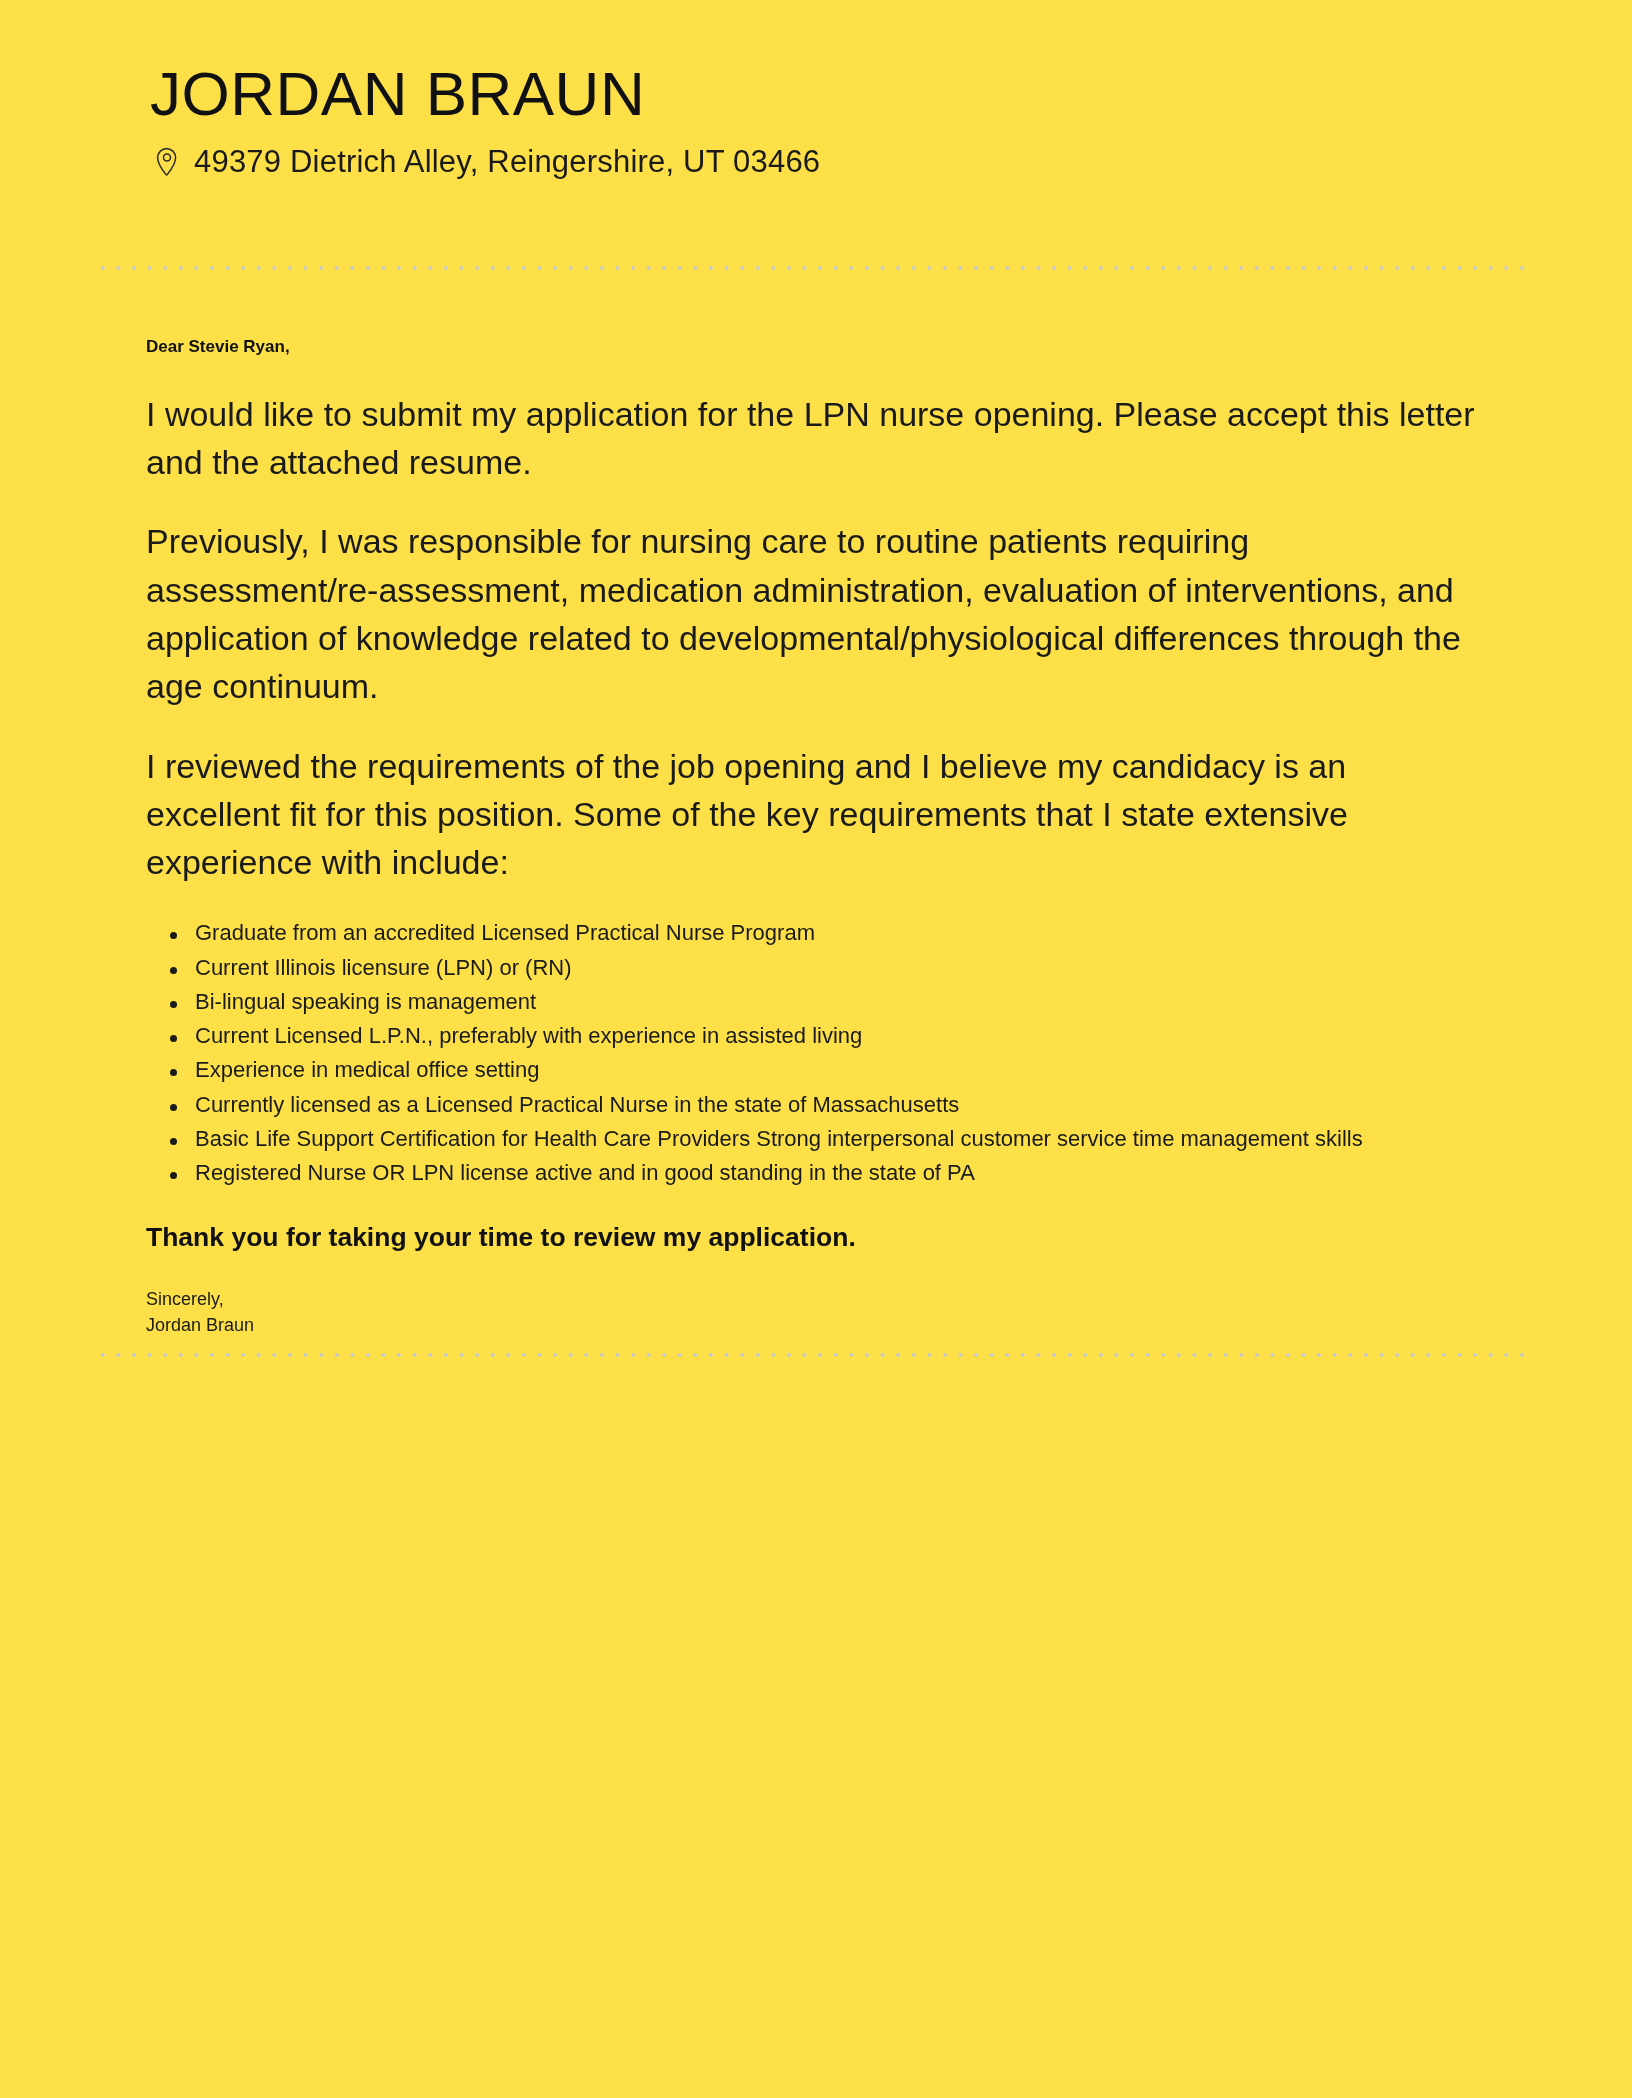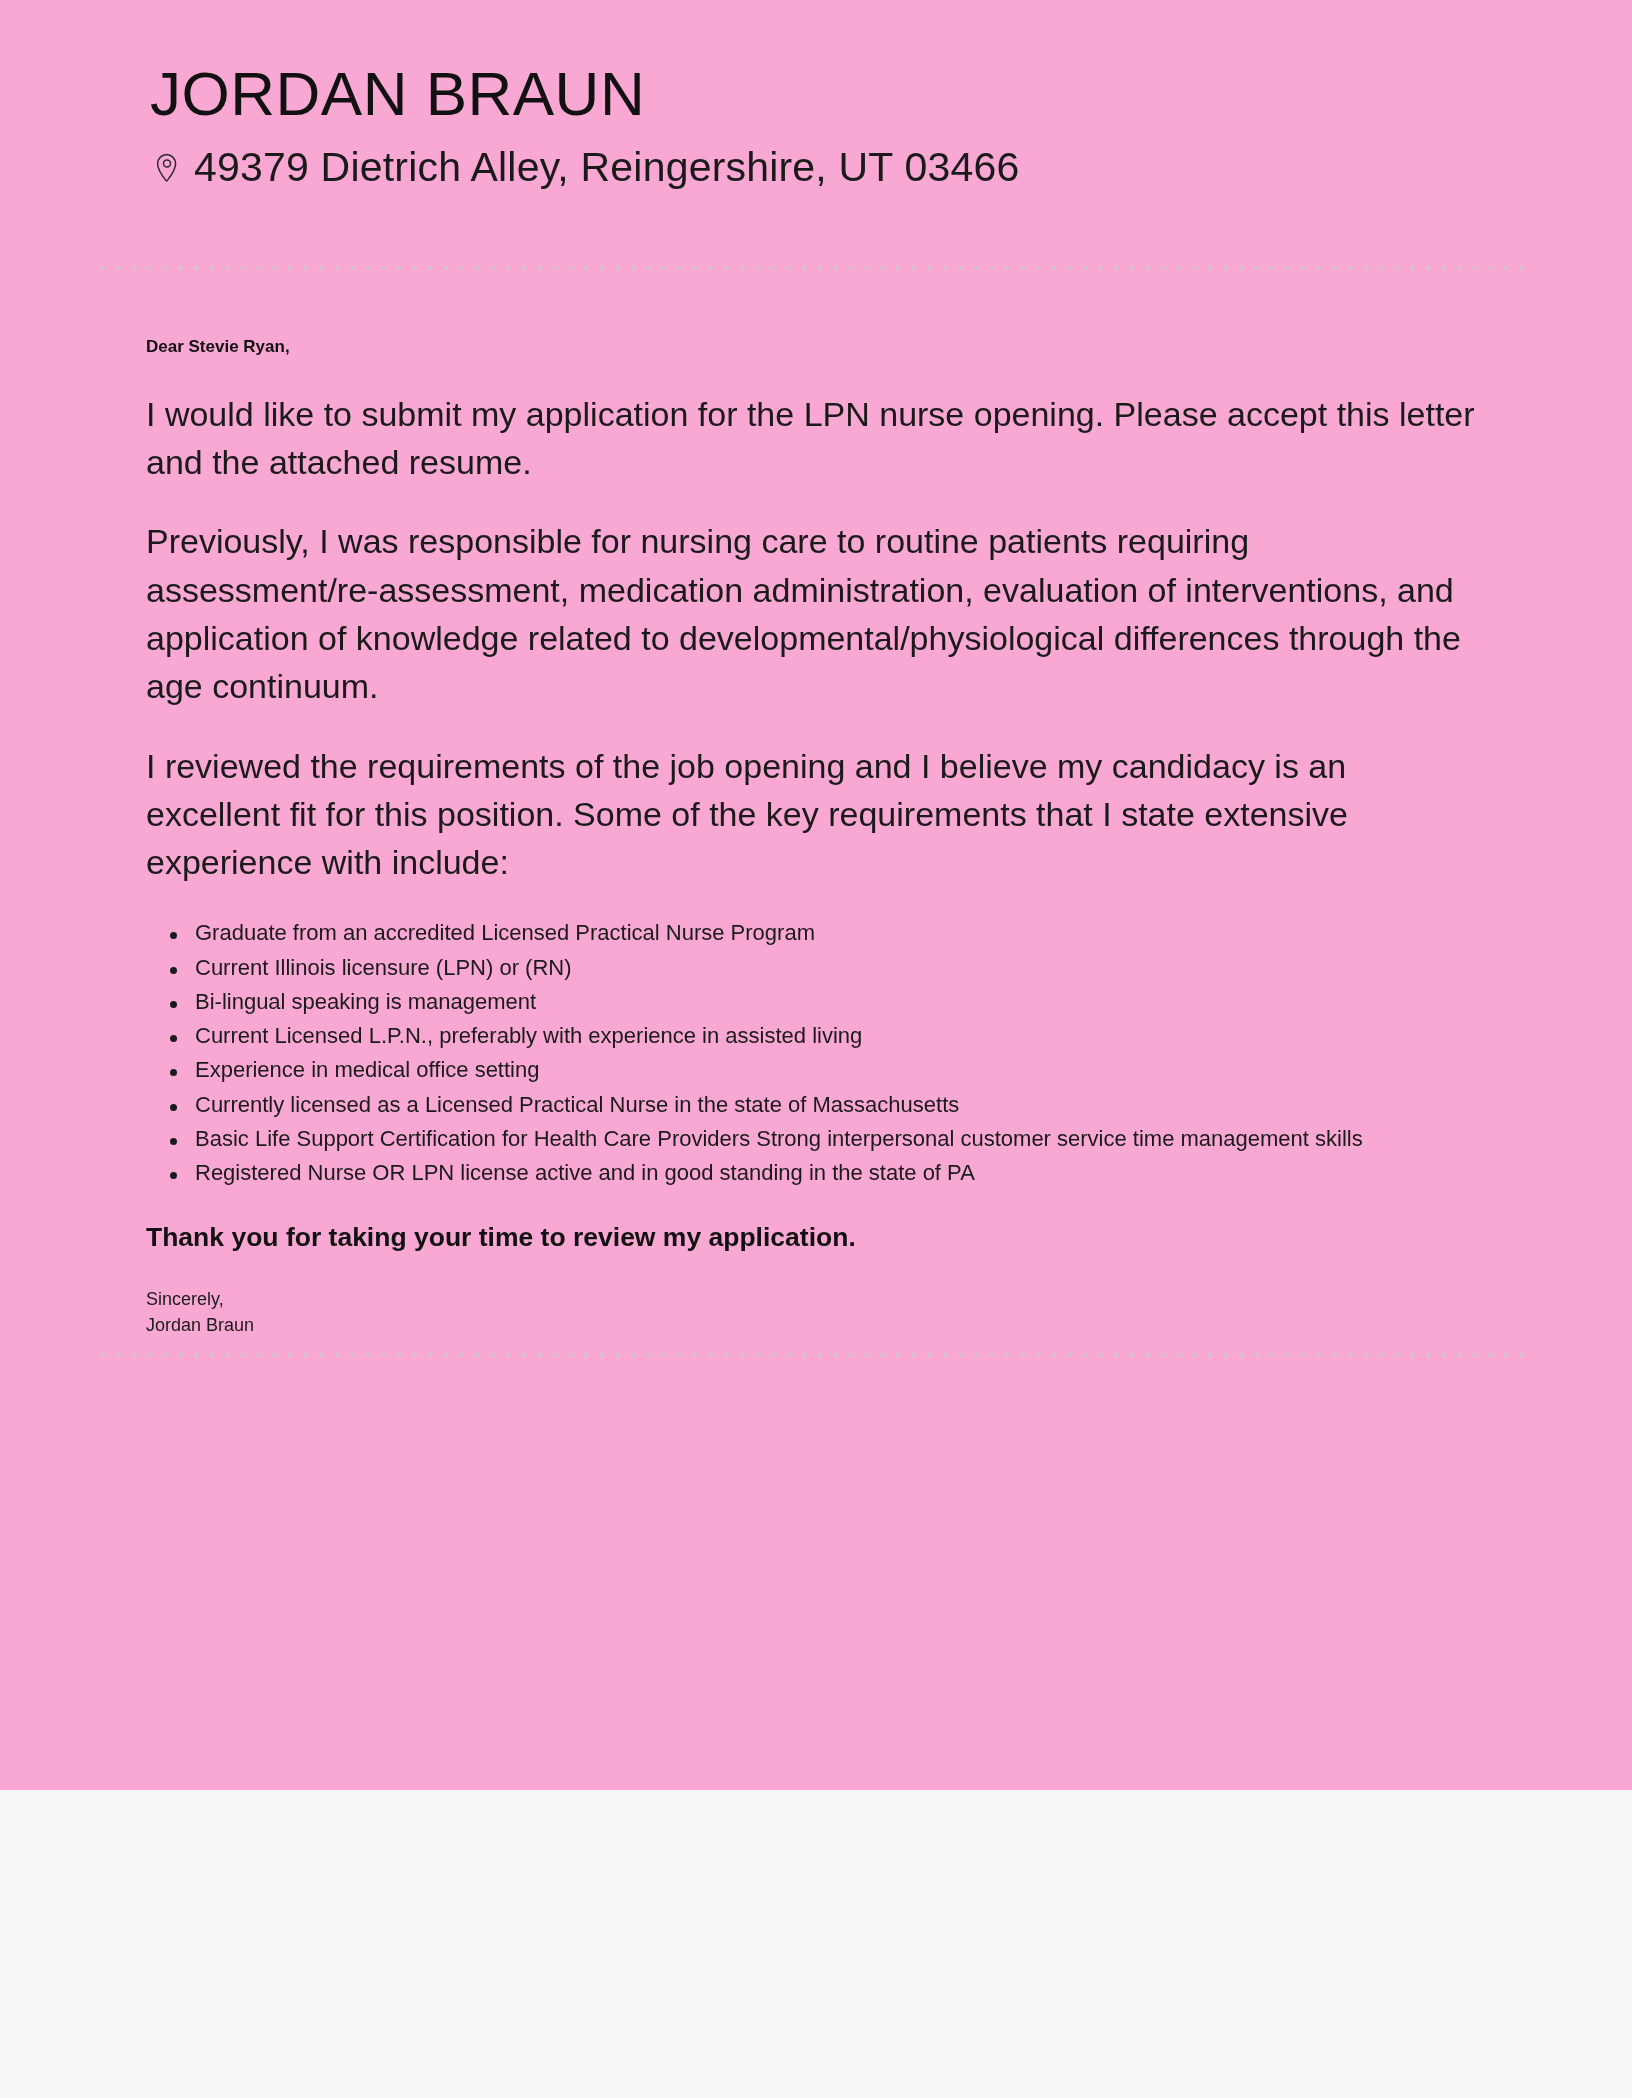--- a/index.html
+++ b/index.html
@@ -13,22 +13,22 @@
     background: #f7f7f7;
     font-family: "Liberation Sans", sans-serif;
     color: #1a1a1a;
     -webkit-font-smoothing: antialiased;
     overflow: hidden;
   }
 
   .page {
     position: relative;
     width: 1632px;
-    height: 1790px;
-    background: #f9a8d4;
+    height: 2098px;
+    background: #fde047;
     box-sizing: border-box;
   }
 
   
   .header {
     padding-top: 62px;
     padding-left: 150px;
     padding-right: 120px;
   }
 
@@ -52,21 +52,21 @@
 
   .pin-icon {
     width: 26px;
     height: 30px;
     flex: 0 0 auto;
     margin-right: 14px;
     display: block;
   }
 
   .contact-text {
-    font-size: 41px;
+    font-size: 31px;
     line-height: 1.2;
     font-weight: 400;
     color: #1a1a1a;
     letter-spacing: 0.2px;
     white-space: nowrap;
   }
 
   
   .divider {
     position: absolute;

